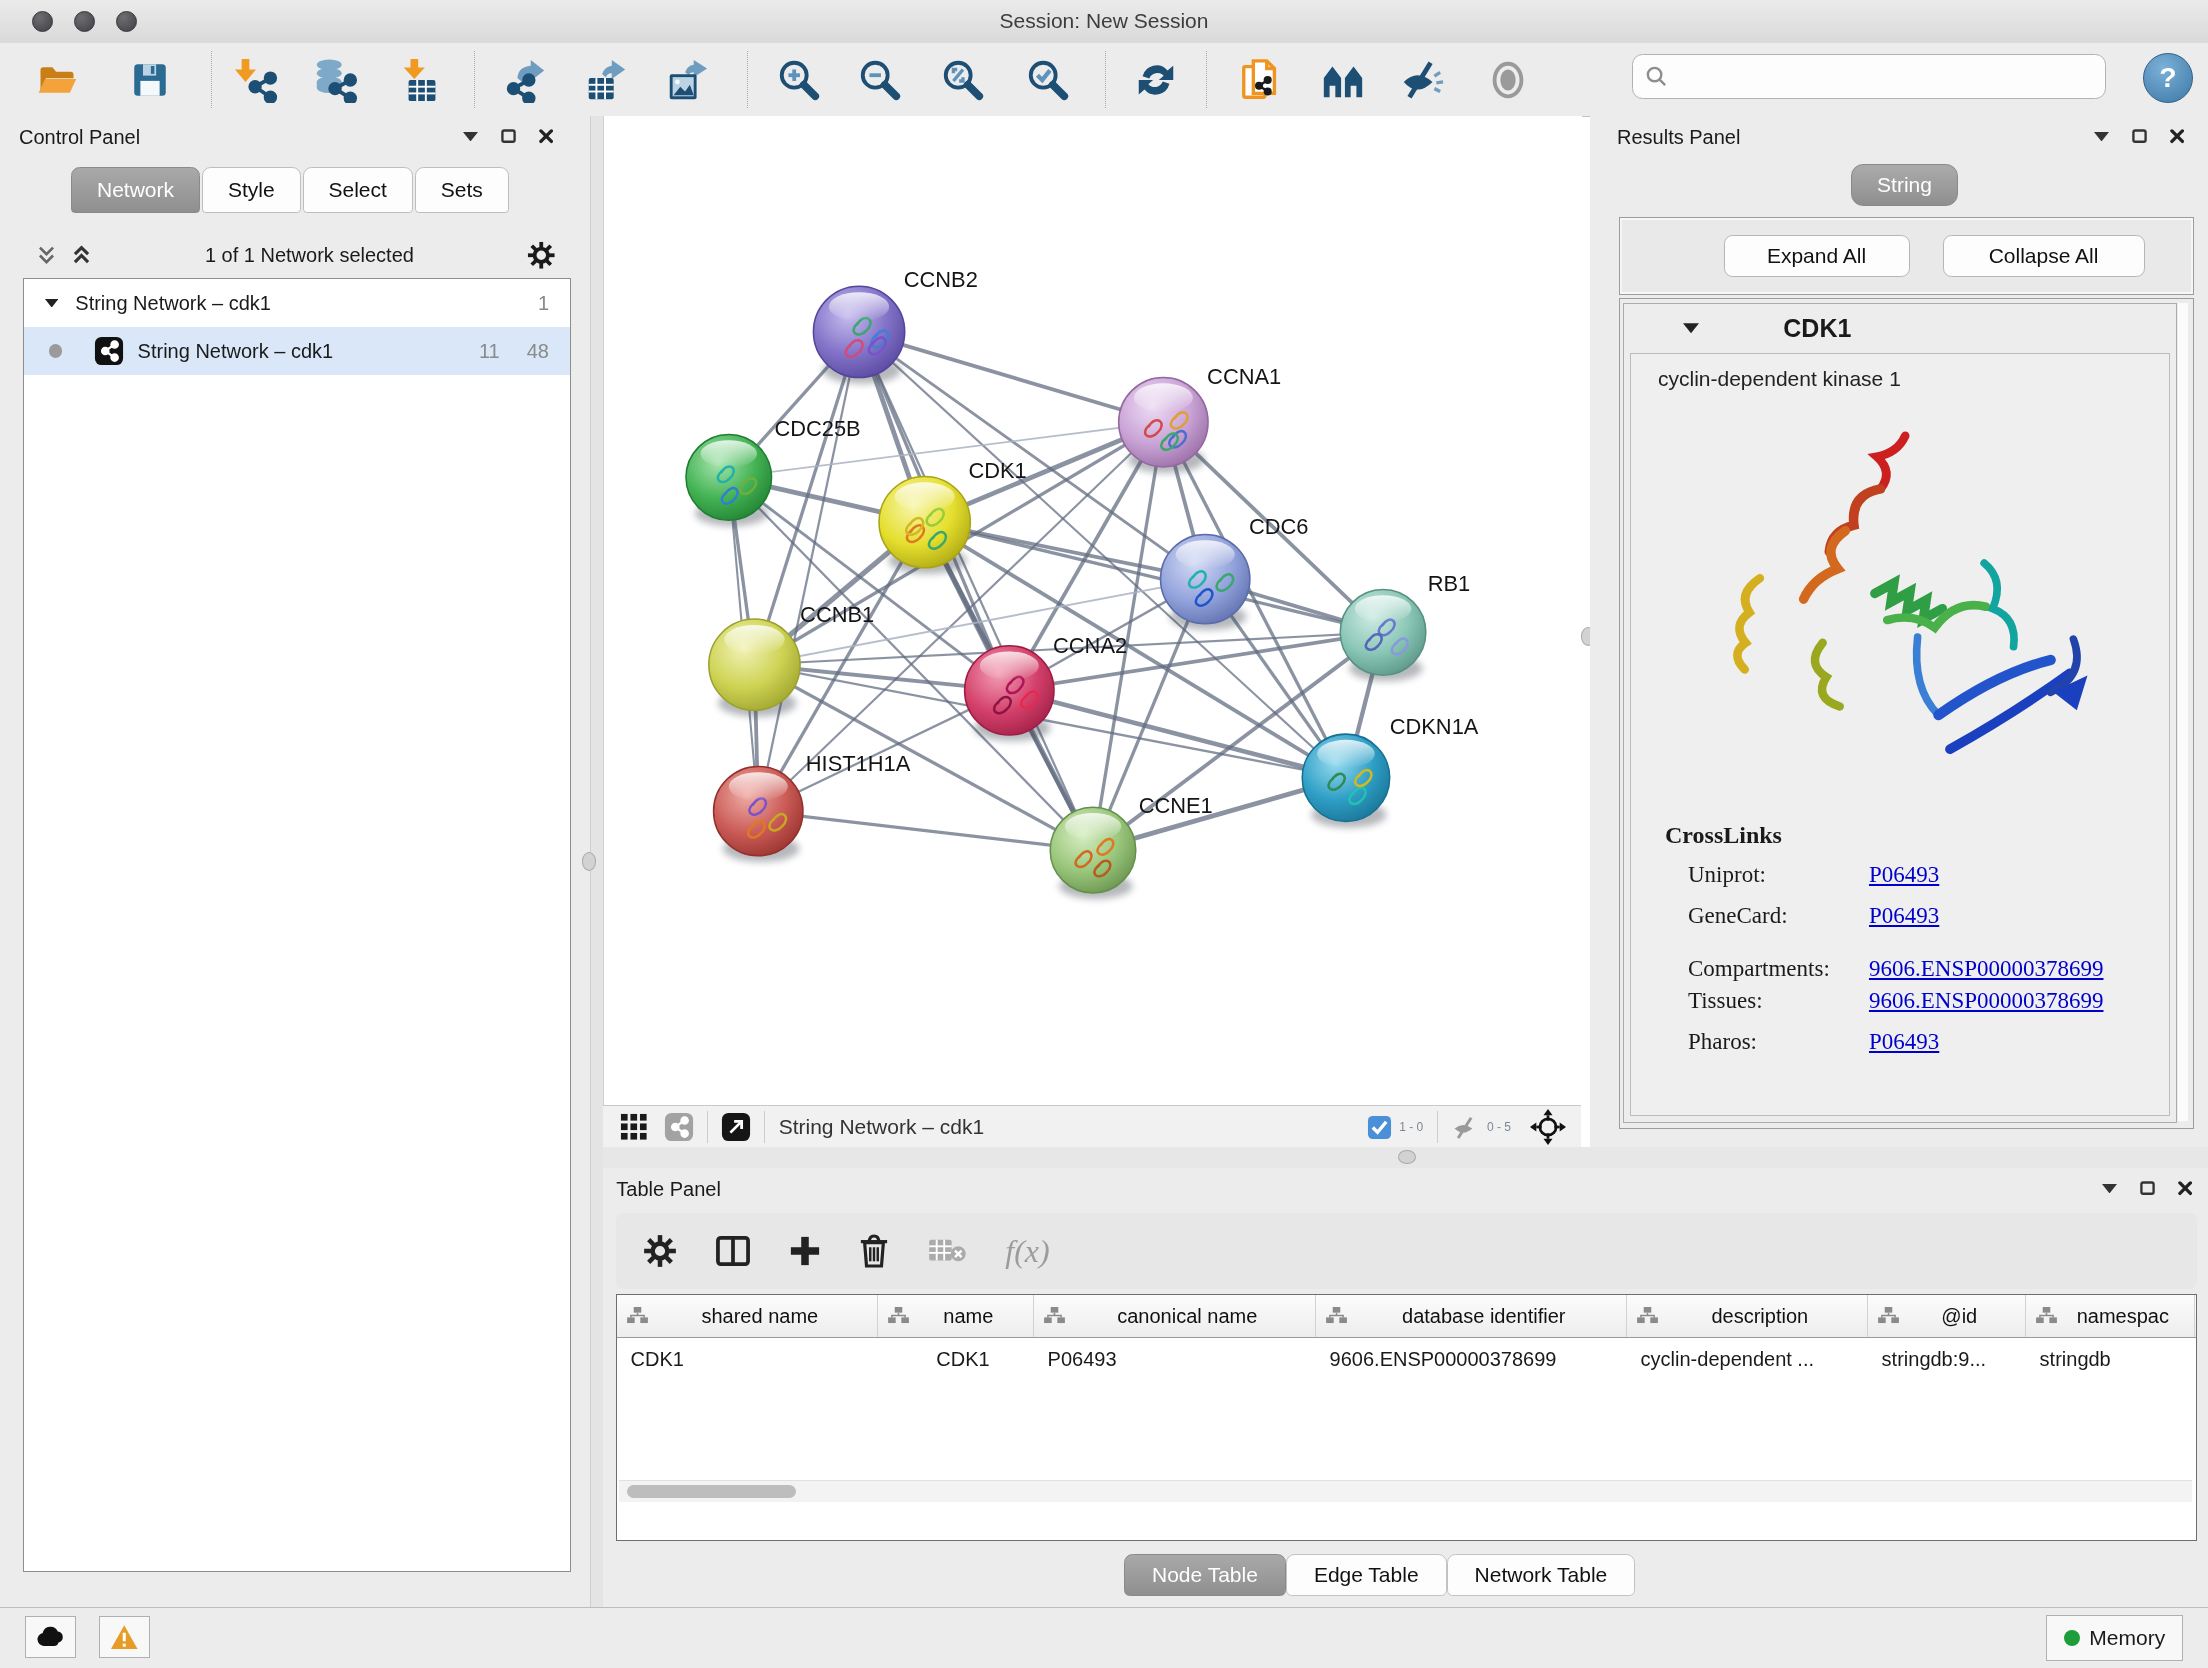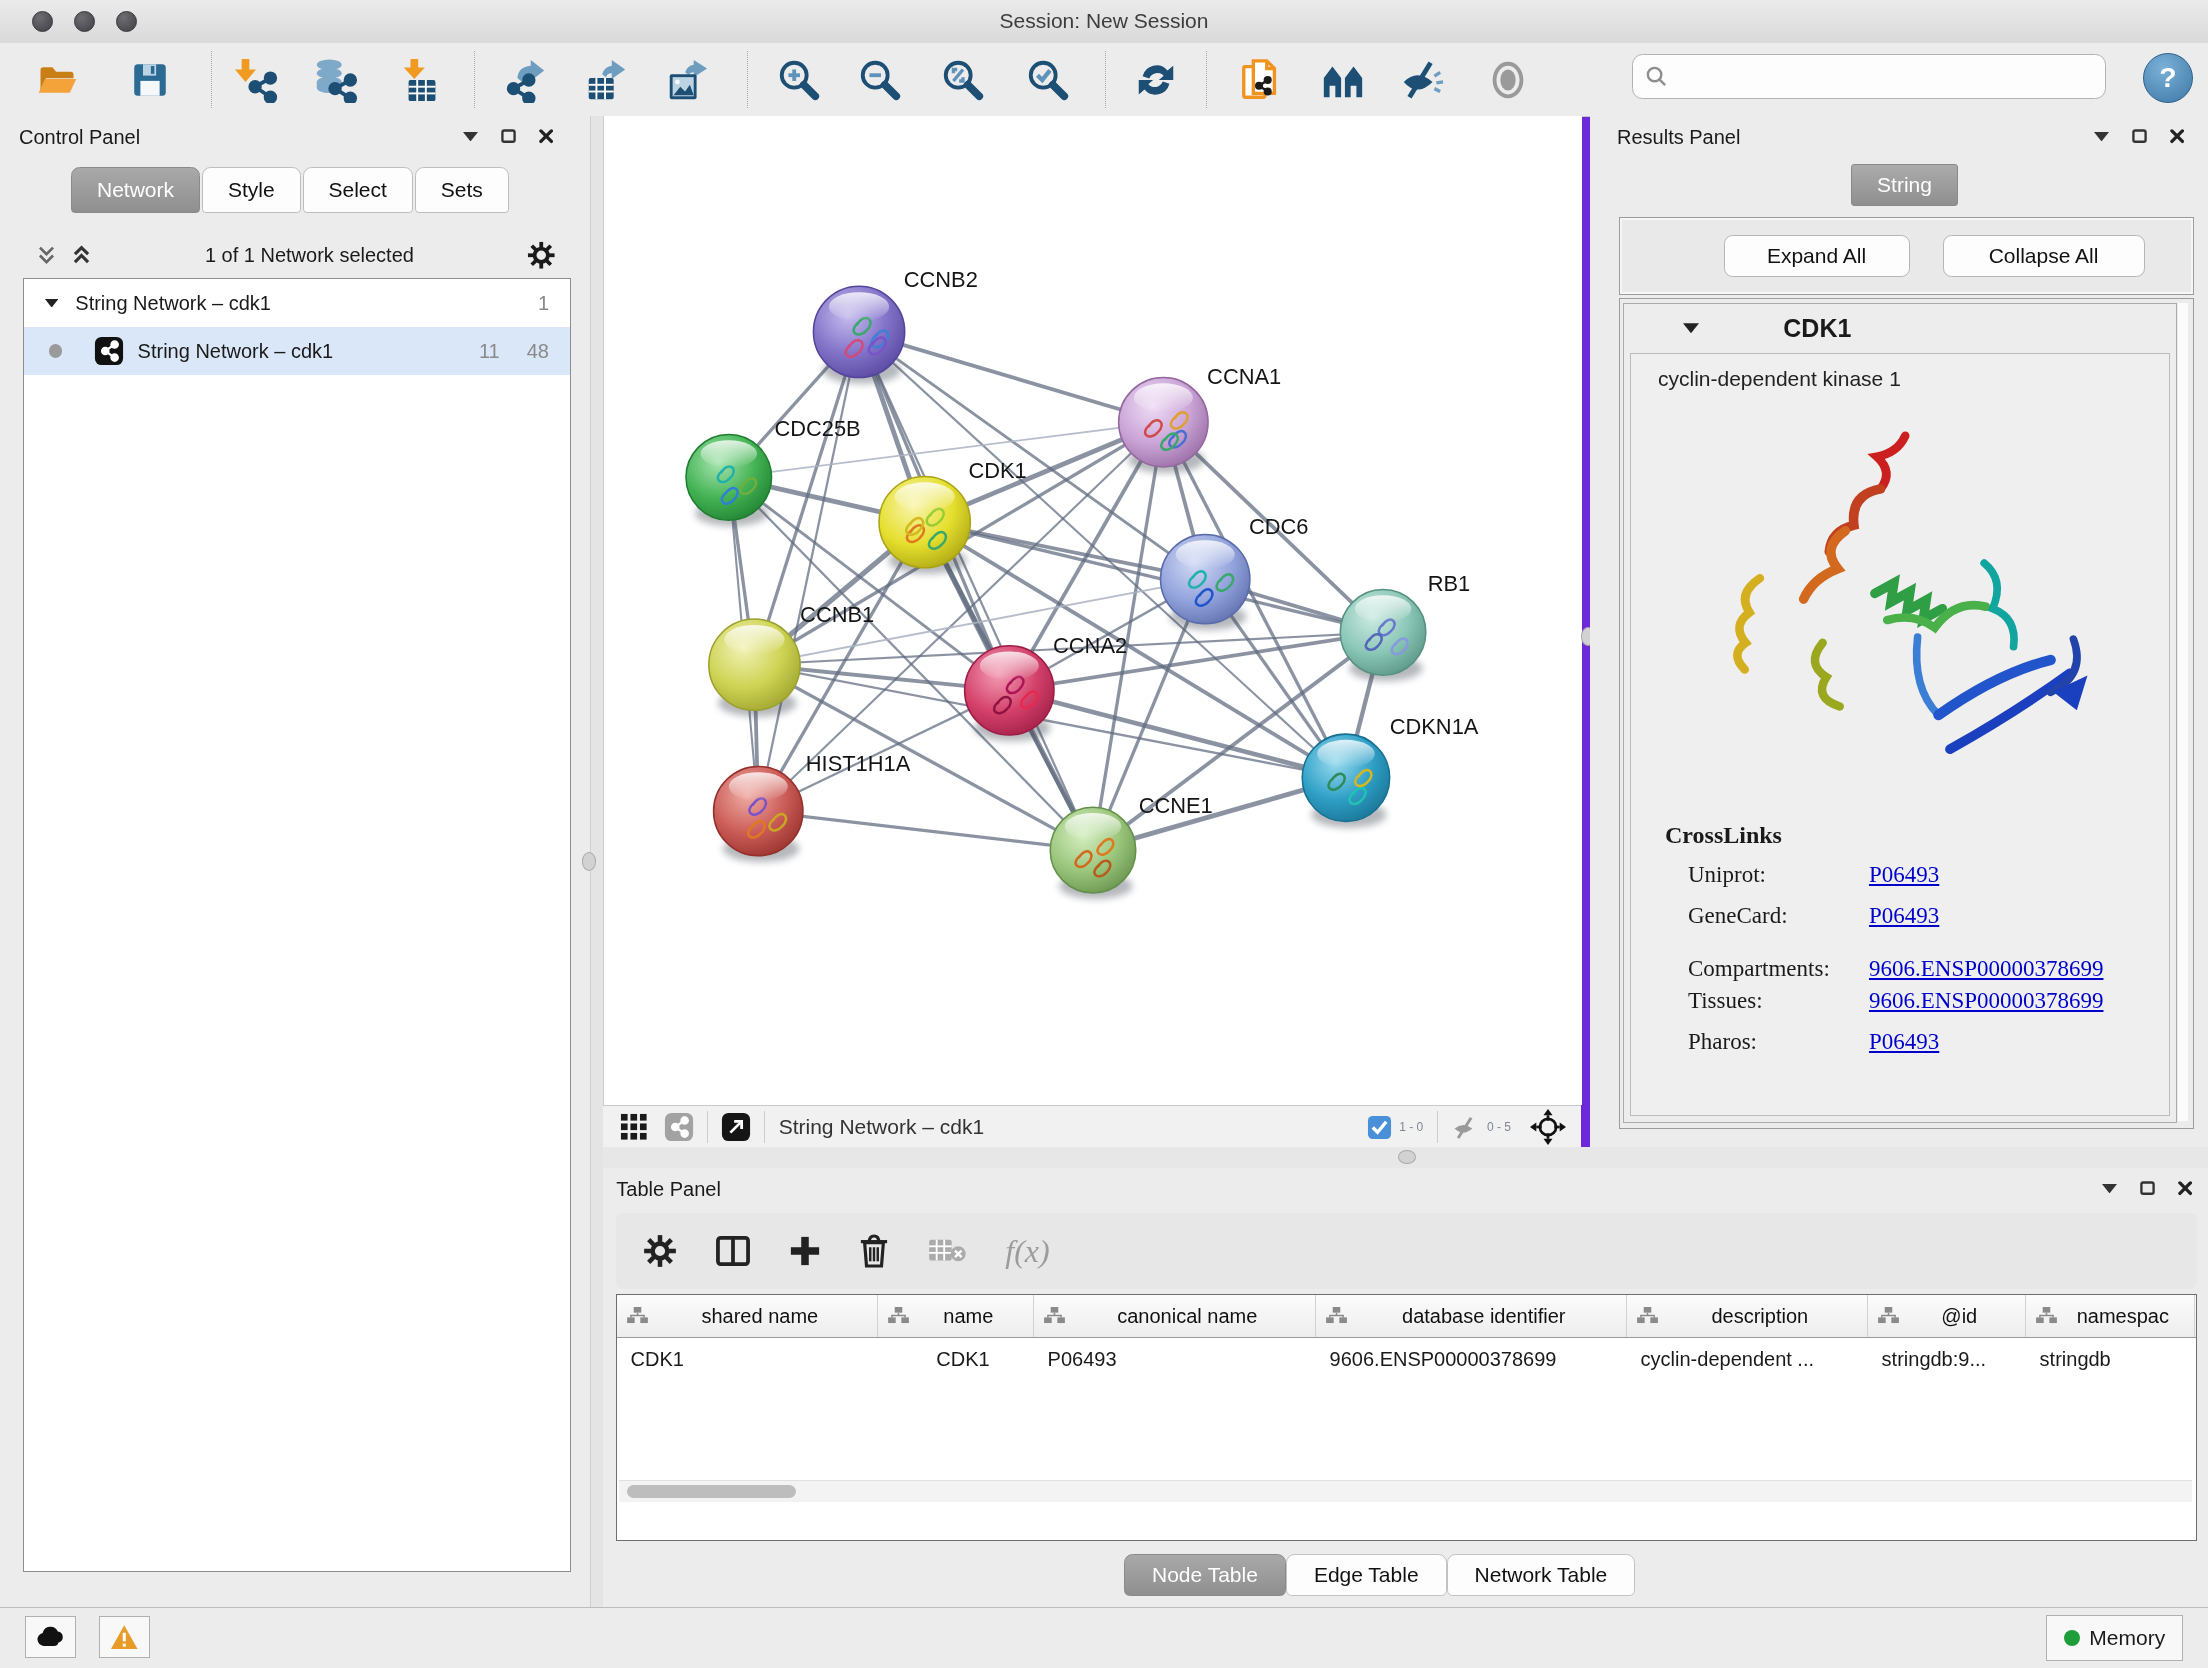--- a/index.html
+++ b/index.html
@@ -1,16 +1,16 @@
 <!DOCTYPE html>
 <html style="font-size:15px"><head>
 <meta charset="utf-8">
 <style>
   html,body{margin:0;padding:0;background:#9a9a9a;}
-  #root{position:relative;width:2208px;height:1668px;background:#6d28d9;
+  #root{position:relative;width:2208px;height:1668px;background:#ffffff;
         font-family:"Liberation Sans",sans-serif;overflow:hidden;color:#1a1a1a;}
   .abs{position:absolute;}
 
   
   #titlebar{left:0;top:0;width:2208px;height:43px;
     background:linear-gradient(#ebebeb,#d9d9d9);border-bottom:1px solid #b5b5b5;}
   .traffic{width:19px;height:19px;border-radius:50%;top:11.4px;
     background:radial-gradient(circle at 35% 30%,#6d6d72,#3f3f44);border:1px solid #333337;}
   #win-title{left:0;top:8.6px;width:2208px;text-align:center;font-size:21px;color:#3d3d3d;}
 
@@ -44,21 +44,21 @@
   #net-bar{left:603px;top:1105px;width:978px;height:42px;background:#f1f1f1;
     border-top:1px solid #c9c9c9;border-bottom:1px solid #bdbdbd;display:flex;align-items:center;}
   .nb-sep{width:0;height:32px;border-left:1px solid #cccccc;margin:0 13.3px;}
   #net-name{font-size:21px;color:#333;}
   .indic{font-size:12px;color:#7d8794;margin-left:7.6px;}
   #h-splitter{left:603px;top:1147px;width:1605px;height:21px;background:#e7e7e7;}
   .knob{background:#d2d2d2;border:1px solid #aaa;border-radius:50%;}
 
   
   #results-panel{left:1590px;top:116px;width:618px;height:1031px;background:#ececec;}
-  #string-tab{left:261px;top:48px;width:105px;height:40px;border-radius:3px;
+  #string-tab{left:261px;top:48px;width:105px;height:40px;border-radius:12px;
     background:linear-gradient(#ababab,#8f8f8f);color:#fff;font-size:21px;
     display:flex;align-items:center;justify-content:center;border:1px solid #8a8a8a;}
   #rp-box1{left:28.5px;top:101px;width:573px;height:76px;background:#e9e9e9;
     border:1.4px solid #9c9c9c;box-shadow:inset 0 0 0 1.9px #f7f7f7;}
   .rp-btn{top:17px;height:40px;background:#fdfdfd;border:1px solid #b5b5b5;border-radius:8.6px;
     font-size:21px;display:flex;align-items:center;justify-content:center;color:#111;}
   #rp-box2{left:28.5px;top:182px;width:573px;height:829px;background:#ececec;border:1.4px solid #9c9c9c;}
   #cdk1-box{left:3.8px;top:3.8px;width:552px;height:818px;background:#ededed;border:1px solid #ababab;}
   #scroll-strip{right:4.8px;top:3.8px;width:9.5px;height:818px;background:#fbfbfb;}
   #cdk1-content{left:5.7px;top:49px;width:538px;height:761px;background:#efefef;border:1px solid #bbbbbb;}

